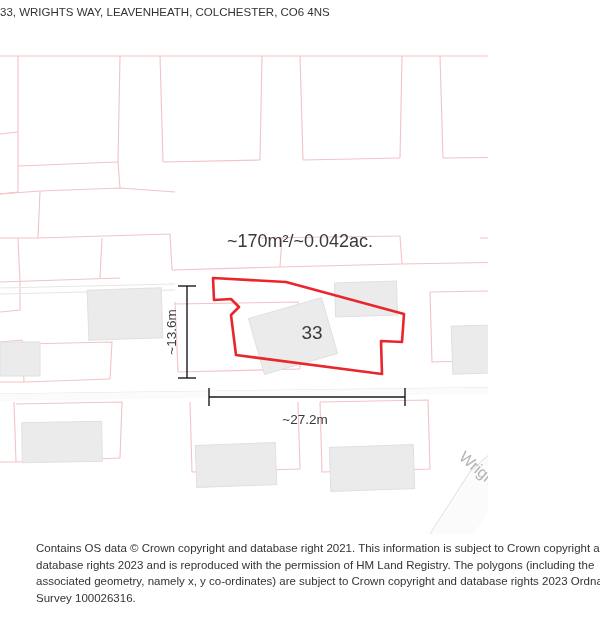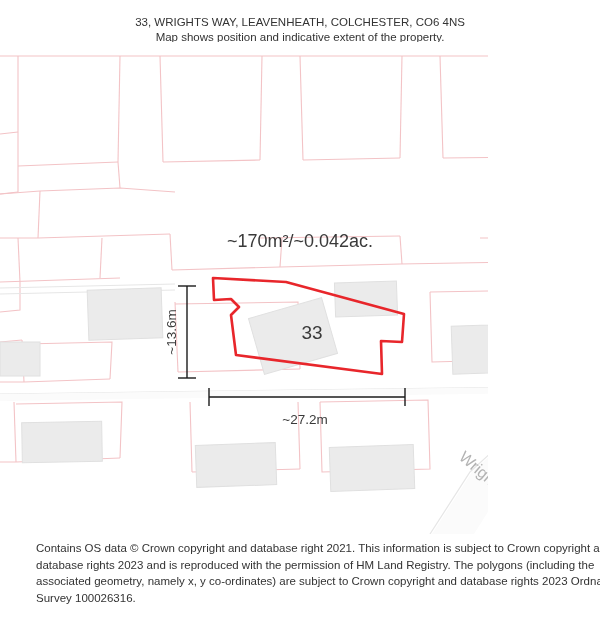--- a/index.html
+++ b/index.html
@@ -19,22 +19,21 @@
     width: 600px;
     height: 625px;
   }
   
   .header {
     position: absolute;
     top: 0;
     left: 0;
     width: 600px;
     height: 42px;
-    text-align: center;
-    padding-top: 15px;
+    padding-top: 5px;
     box-sizing: border-box;
   }
   .header-title {
     font-size: 11.5px;
     color: #333333;
     line-height: 15px;
     white-space: nowrap;
   }
   .header-sub {
     font-size: 11.5px;
@@ -73,21 +72,20 @@
     color: #333333;
   }
 </style>
 </head>
 <body>
 
 <div class="page">
 
   <div class="header">
     <div class="header-title">33, WRIGHTS WAY, LEAVENHEATH, COLCHESTER, CO6 4NS</div>
-    <div class="header-sub">Map shows position and indicative extent of the property.</div>
   </div>
 
   <div class="map">
     <svg width="600" height="492" viewBox="0 0 600 492" xmlns="http://www.w3.org/2000/svg">
 
       <rect x="0" y="0" width="600" height="492" fill="#ffffff"></rect>
 
       <g stroke="#f3c3c6" stroke-width="1.1" fill="none">
         <path d="M0 14 L600 14"></path>
         <path d="M18 14 L18 150"></path>

